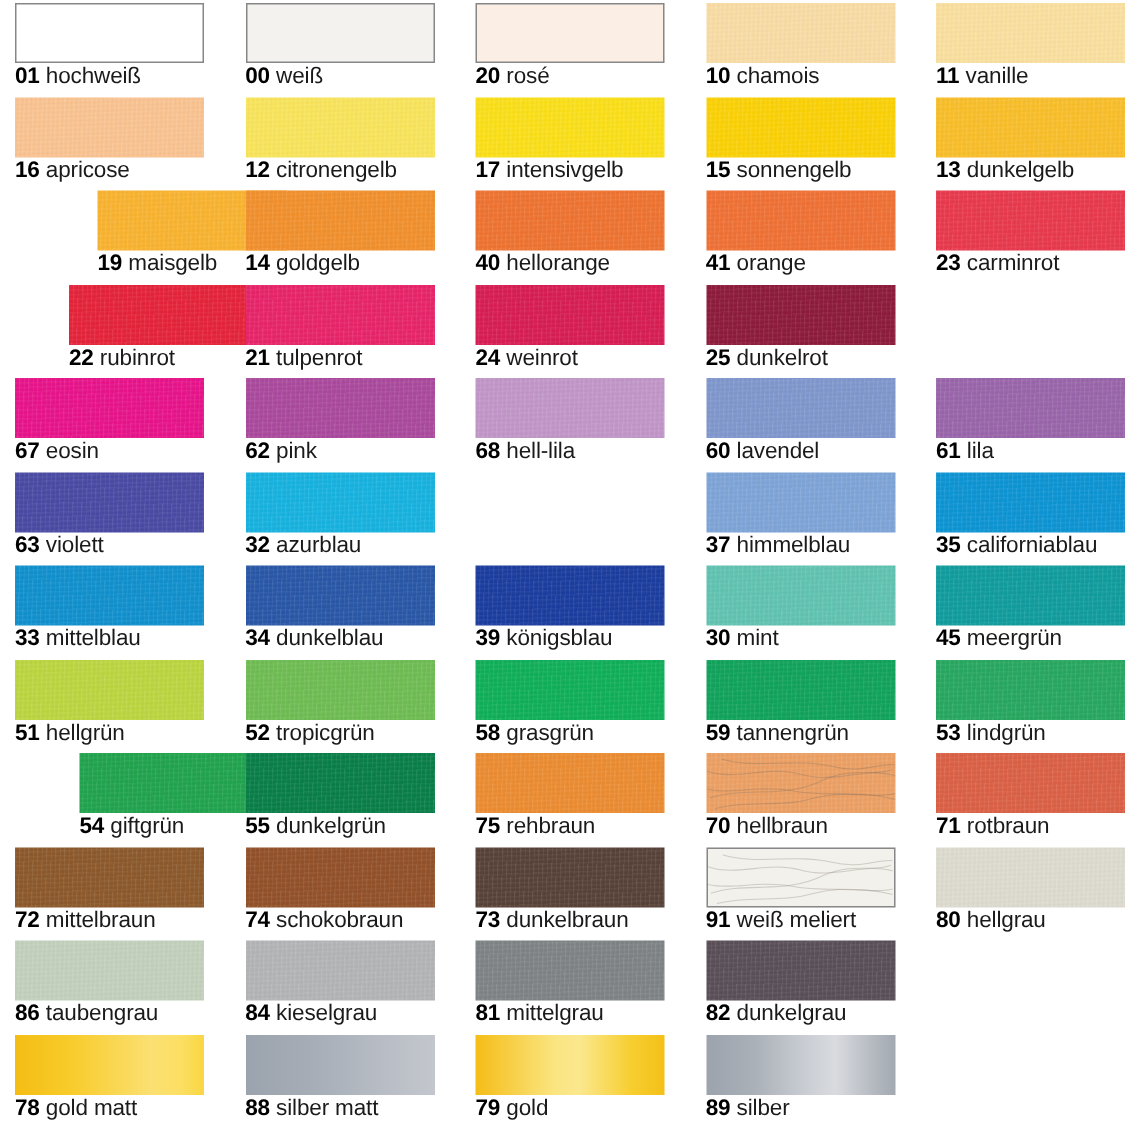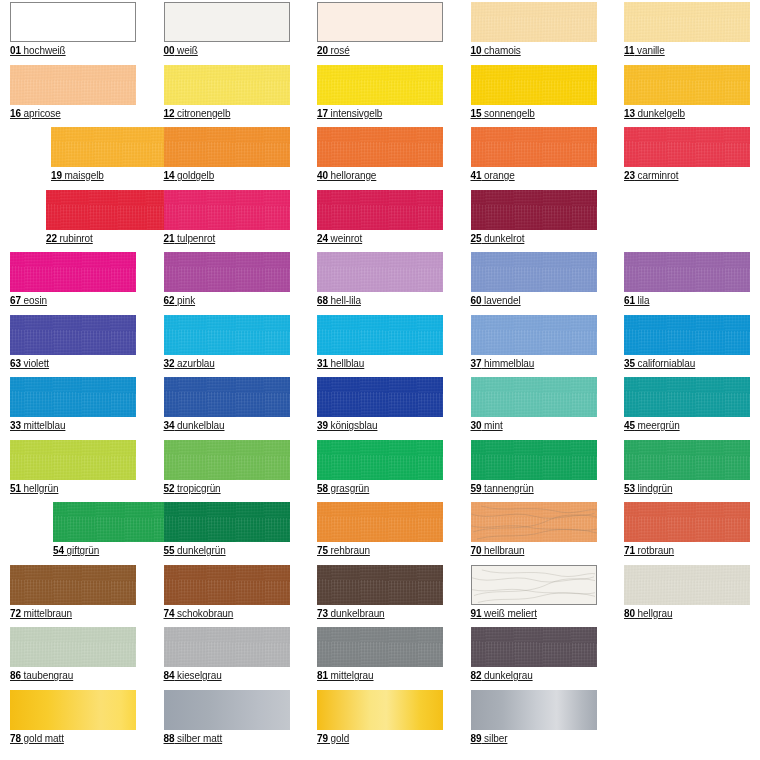--- a/index.html
+++ b/index.html
@@ -42,26 +42,25 @@
       repeating-linear-gradient(178deg, rgba(255,255,255,0.18) 0px, rgba(0,0,0,0.05) 2px, rgba(255,255,255,0) 3px);
     pointer-events: none;
   }
   .swatch .fibers {
     position: absolute;
     inset: 0;
     pointer-events: none;
   }
   .label {
     margin-top: 2px;
-    font-size: 10px;
+    font-size: 15px;
     line-height: 14px;
     color: #1a1a1a;
     white-space: nowrap;
     letter-spacing: -0.1px;
-    text-decoration: underline;
   }
   .label .code {
     font-weight: bold;
     color: #000000;
   }
   .label .name {
     font-weight: normal;
   }
 </style>
 </head>
@@ -115,21 +114,21 @@
         <span class="texture"></span>
       </div>
       <div class="label"><span class="code">15</span><span class="name"> sonnengelb</span></div>
     </div>
     <div class="swatch-cell" style="left: 624px; top: 64.5px;">
       <div class="swatch" title="13 dunkelgelb" style="background: rgb(249, 191, 43);">
         <span class="texture"></span>
       </div>
       <div class="label"><span class="code">13</span><span class="name"> dunkelgelb</span></div>
     </div>
-    <div class="swatch-cell" style="left: 3px; top: 127px; padding-left: 48px;">
+    <div class="swatch-cell" style="left: 17px; top: 127px; padding-left: 48px;">
       <div class="swatch" title="19 maisgelb" style="background: rgb(249, 180, 49);">
         <span class="texture"></span>
       </div>
       <div class="label"><span class="code">19</span><span class="name"> maisgelb</span></div>
     </div>
     <div class="swatch-cell" style="left: 163.5px; top: 127px;">
       <div class="swatch" title="14 goldgelb" style="background: rgb(242, 145, 46);">
         <span class="texture"></span>
       </div>
       <div class="label"><span class="code">14</span><span class="name"> goldgelb</span></div>
@@ -210,26 +209,20 @@
       <div class="swatch" title="63 violett" style="background: rgb(75, 75, 165);">
         <span class="texture"></span>
       </div>
       <div class="label"><span class="code">63</span><span class="name"> violett</span></div>
     </div>
     <div class="swatch-cell" style="left: 163.5px; top: 314.5px;">
       <div class="swatch" title="32 azurblau" style="background: rgb(24, 179, 224);">
         <span class="texture"></span>
       </div>
       <div class="label"><span class="code">32</span><span class="name"> azurblau</span></div>
-    </div>
-    <div class="swatch-cell" style="left: 317px; top: 314.5px;">
-      <div class="swatch" title="31 hellblau" style="background: rgb(19, 178, 226);">
-        <span class="texture"></span>
-      </div>
-      <div class="label"><span class="code">31</span><span class="name"> hellblau</span></div>
     </div>
     <div class="swatch-cell" style="left: 470.5px; top: 314.5px;">
       <div class="swatch" title="37 himmelblau" style="background: rgb(127, 165, 216);">
         <span class="texture"></span>
       </div>
       <div class="label"><span class="code">37</span><span class="name"> himmelblau</span></div>
     </div>
     <div class="swatch-cell" style="left: 624px; top: 314.5px;">
       <div class="swatch" title="35 californiablau" style="background: rgb(14, 149, 212);">
         <span class="texture"></span>

